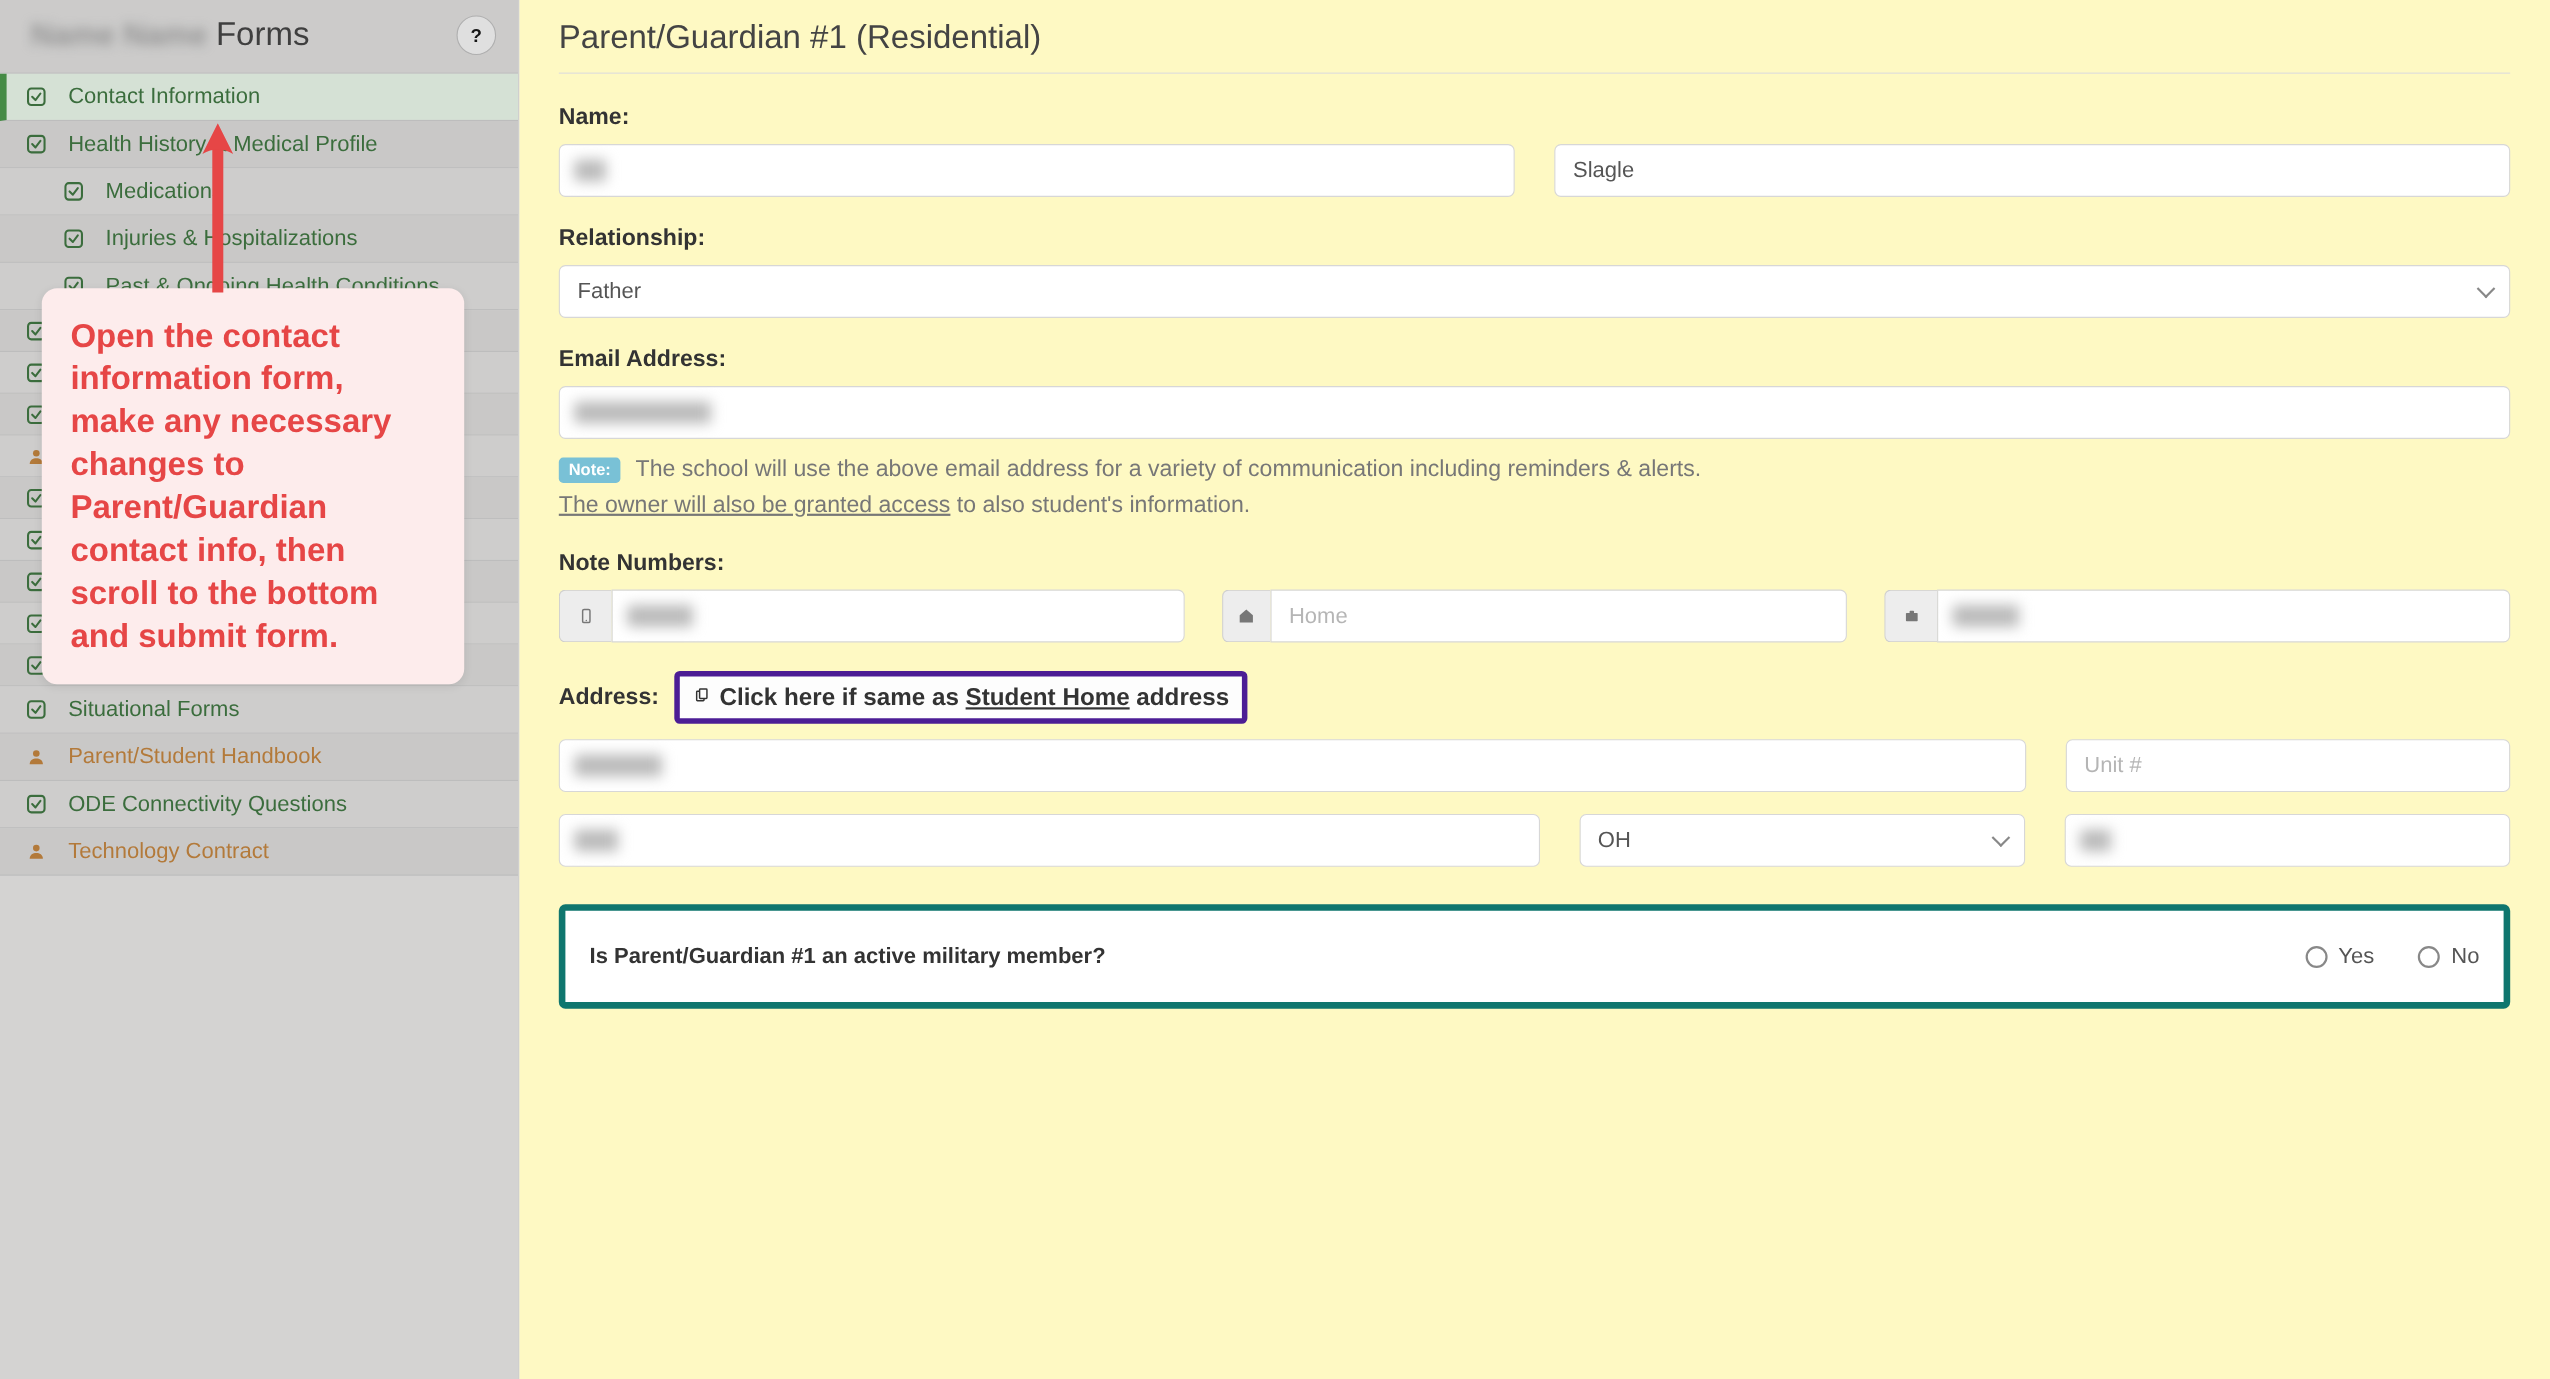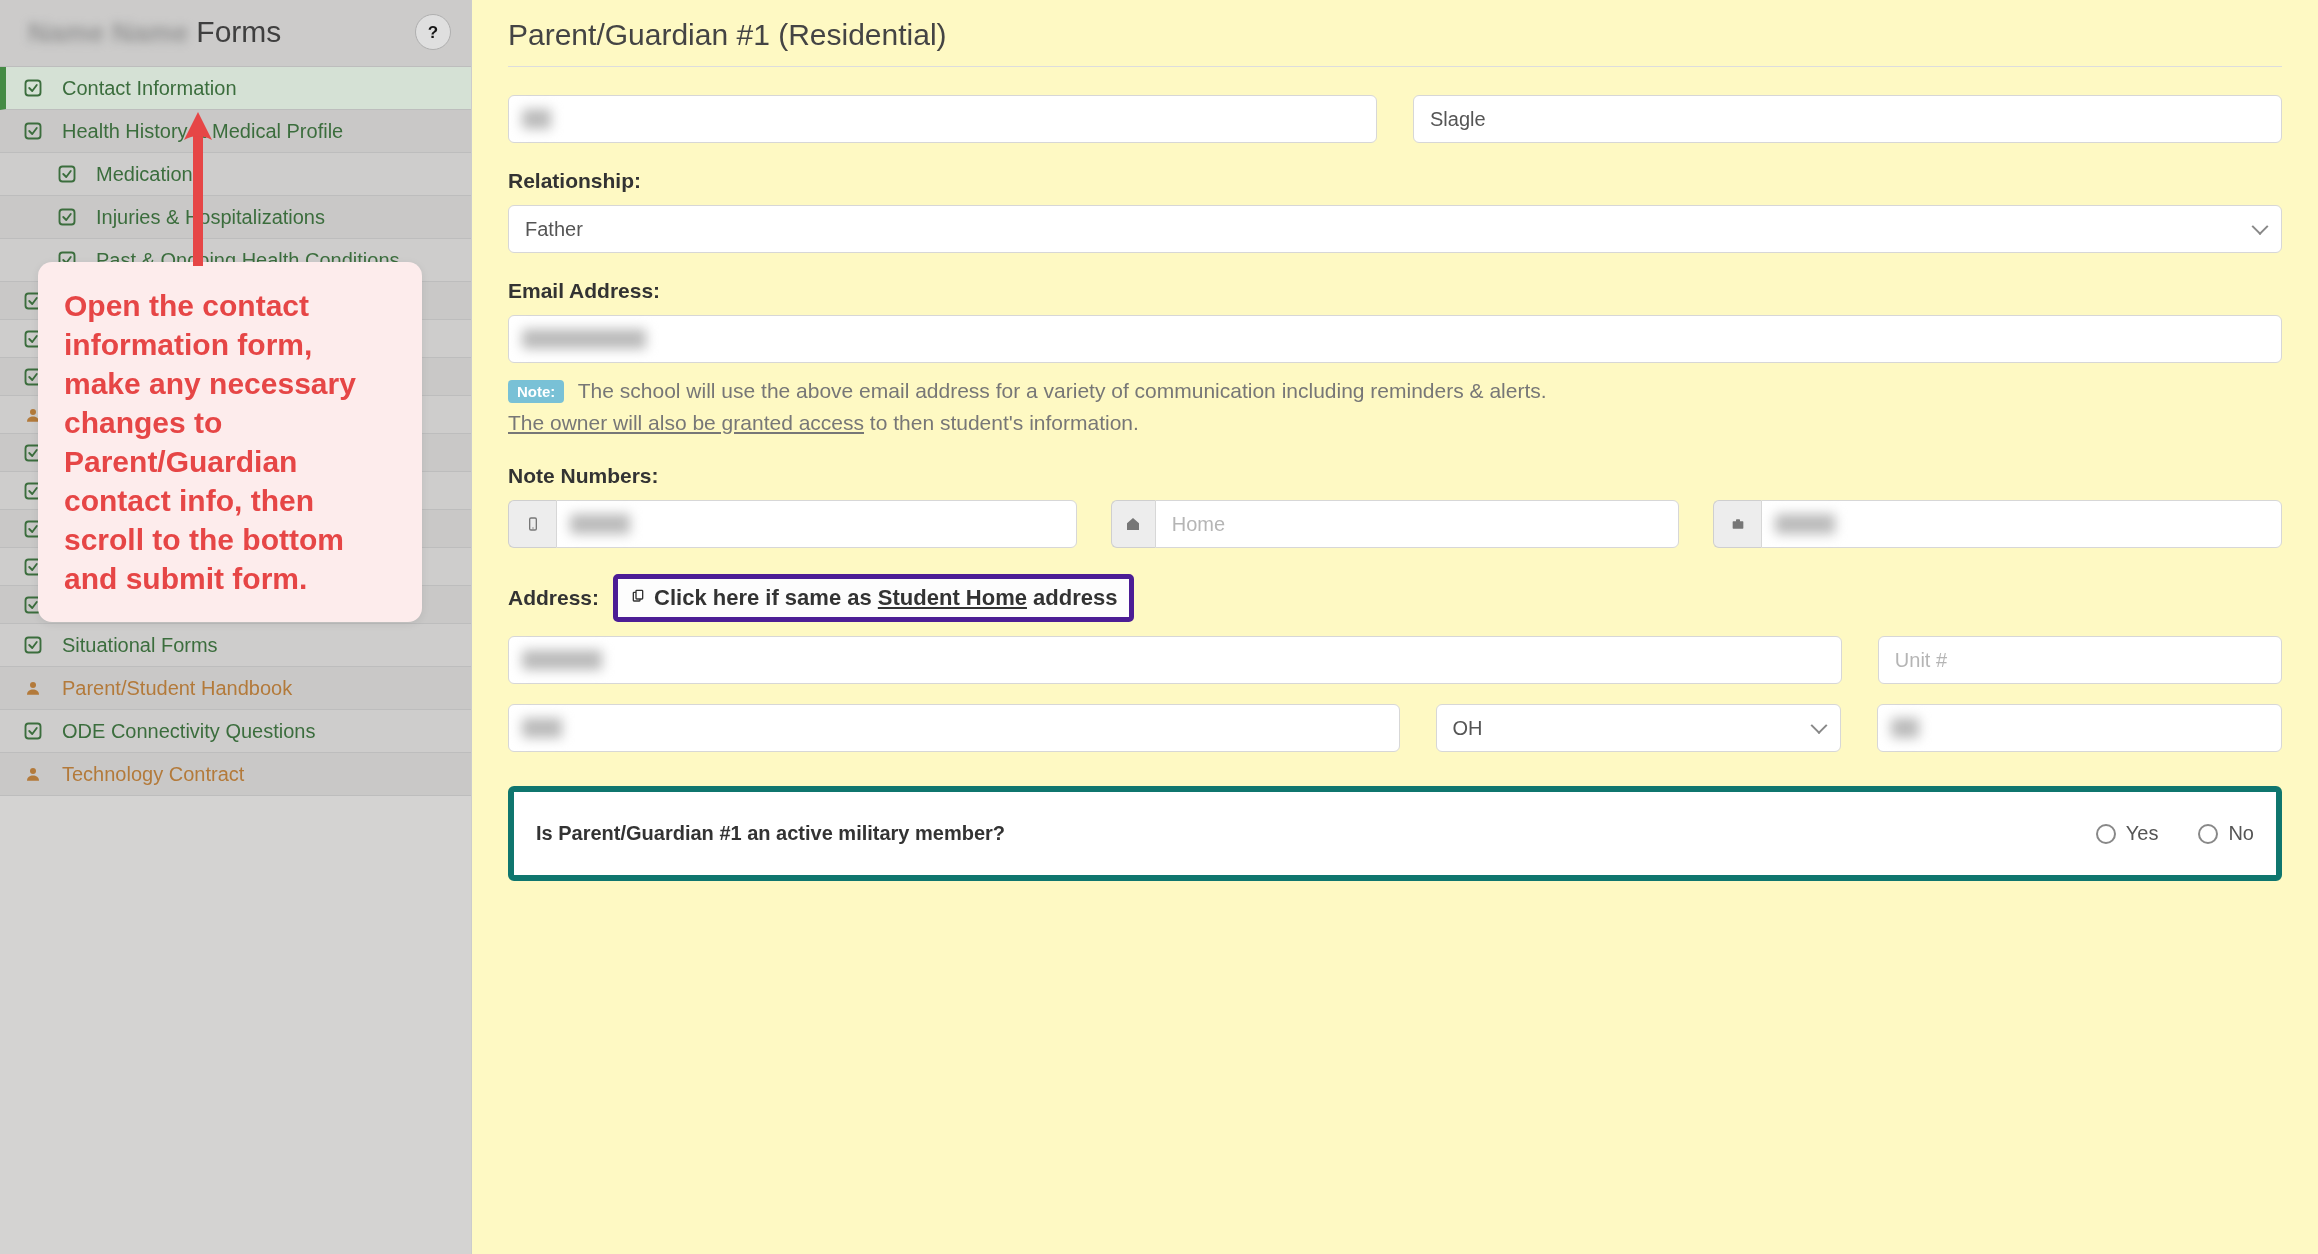--- a/index.html
+++ b/index.html
@@ -434,20 +434,21 @@
         <path d="M16 154 L16 24" stroke="#e64646" stroke-width="10" fill="none" stroke-linecap="round"></path>
         <path d="M16 0 L2 28 Q16 20 30 28 Z" fill="#e64646"></path>
       </svg>
     </div>
     <div class="callout">Open the contact information form, make any necessary changes to Parent/Guardian contact info, then scroll to the bottom and submit form.</div>
   </div>
 
   <div class="main">
     <div class="page-title">Parent/Guardian #1 (Residential)</div>
 
+    <div class="section-label">Name:</div>
     <div class="row">
       <div class="col input-blur" style="flex:1">
         <input type="text" value="" style="">
         <div class="blur-overlay" style="width:72px"></div>
       </div>
       <div class="col" style="flex:1">
         <input type="text" value="Slagle" style="">
       </div>
     </div>
 
@@ -459,21 +460,21 @@
     </div>
 
     <div class="section-label">Email Address:</div>
     <div class="input-blur">
       <input type="text" value="" style="">
       <div class="blur-overlay" style="width:310px"></div>
     </div>
     <div class="note-row">
       <span class="note-badge">Note:</span>
       <span>The school will use the above email address for a variety of communication including reminders &amp; alerts.</span><br>
-      <a href="#">The owner will also be granted access</a><span> to then student's information.</span>
+      <a href="#">The owner will also be granted access</a><span> to also student's information.</span>
     </div>
 
     <div class="section-label">Note Numbers:</div>
     <div class="phone-row">
       <div class="phone-group">
         <div class="picon">
           <svg viewBox="0 0 24 24">
               <rect x="7" y="3" width="10" height="18" rx="2" fill="none" stroke="#777" stroke-width="2"></rect>
               <circle cx="12" cy="18" r="1" fill="#777"></circle>
             </svg>

